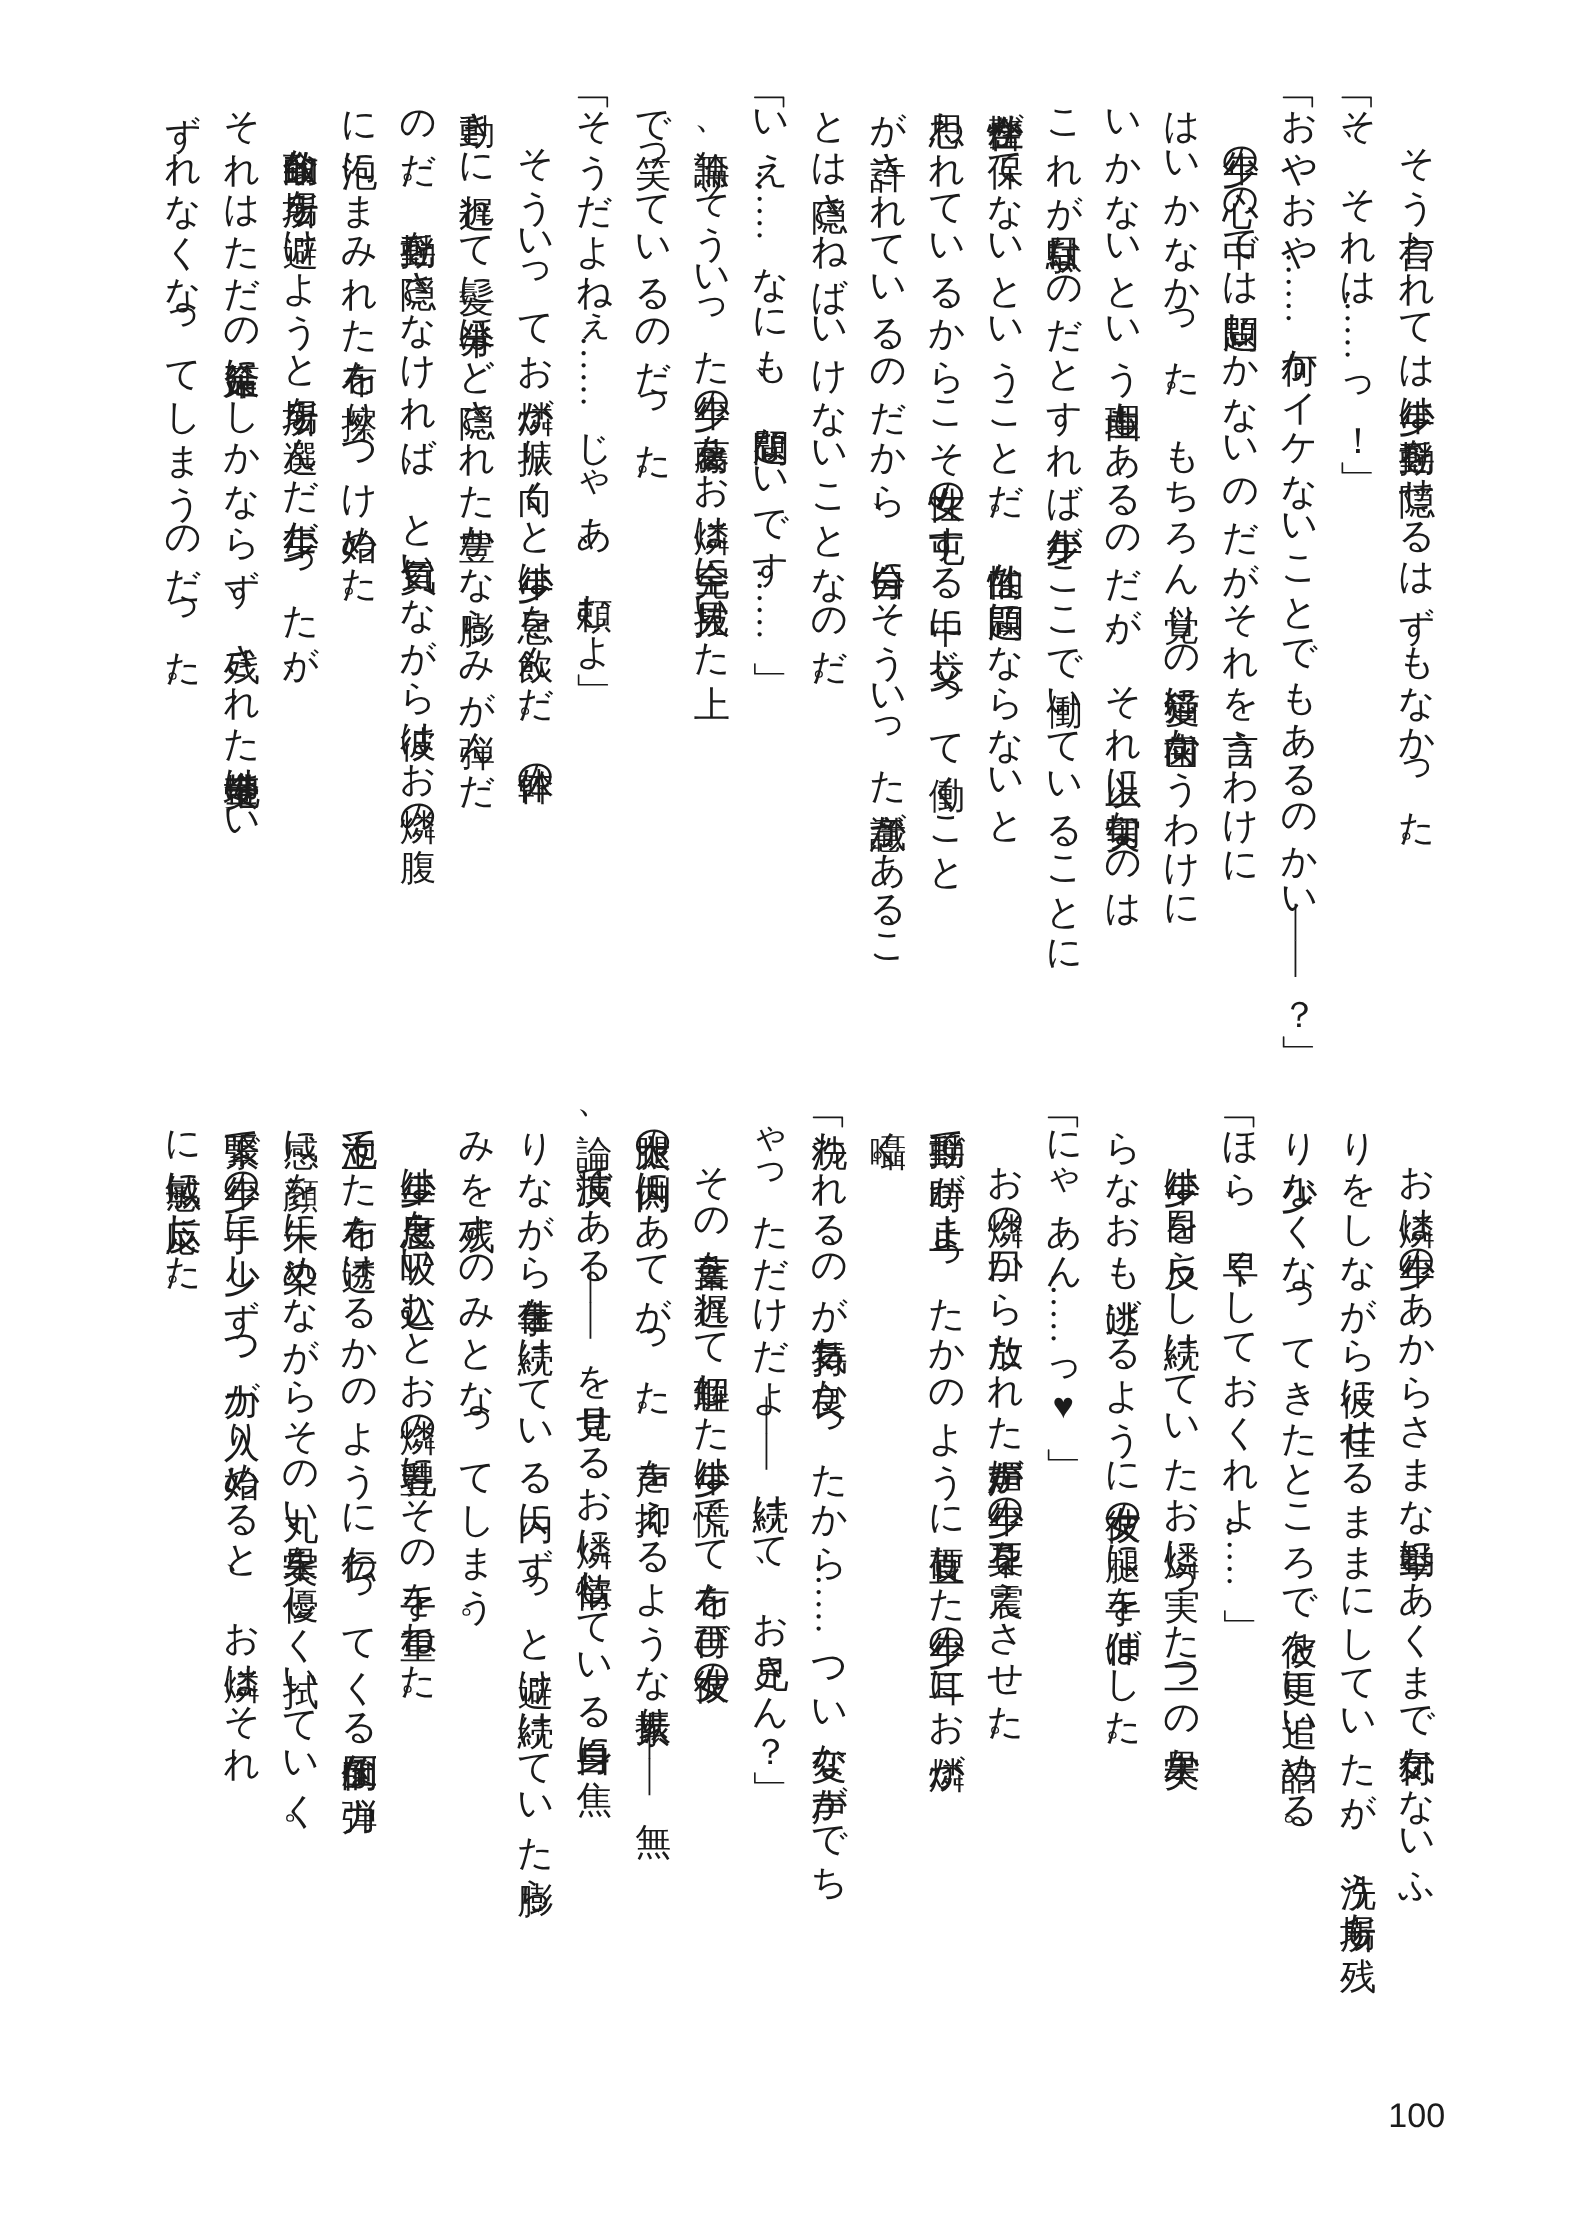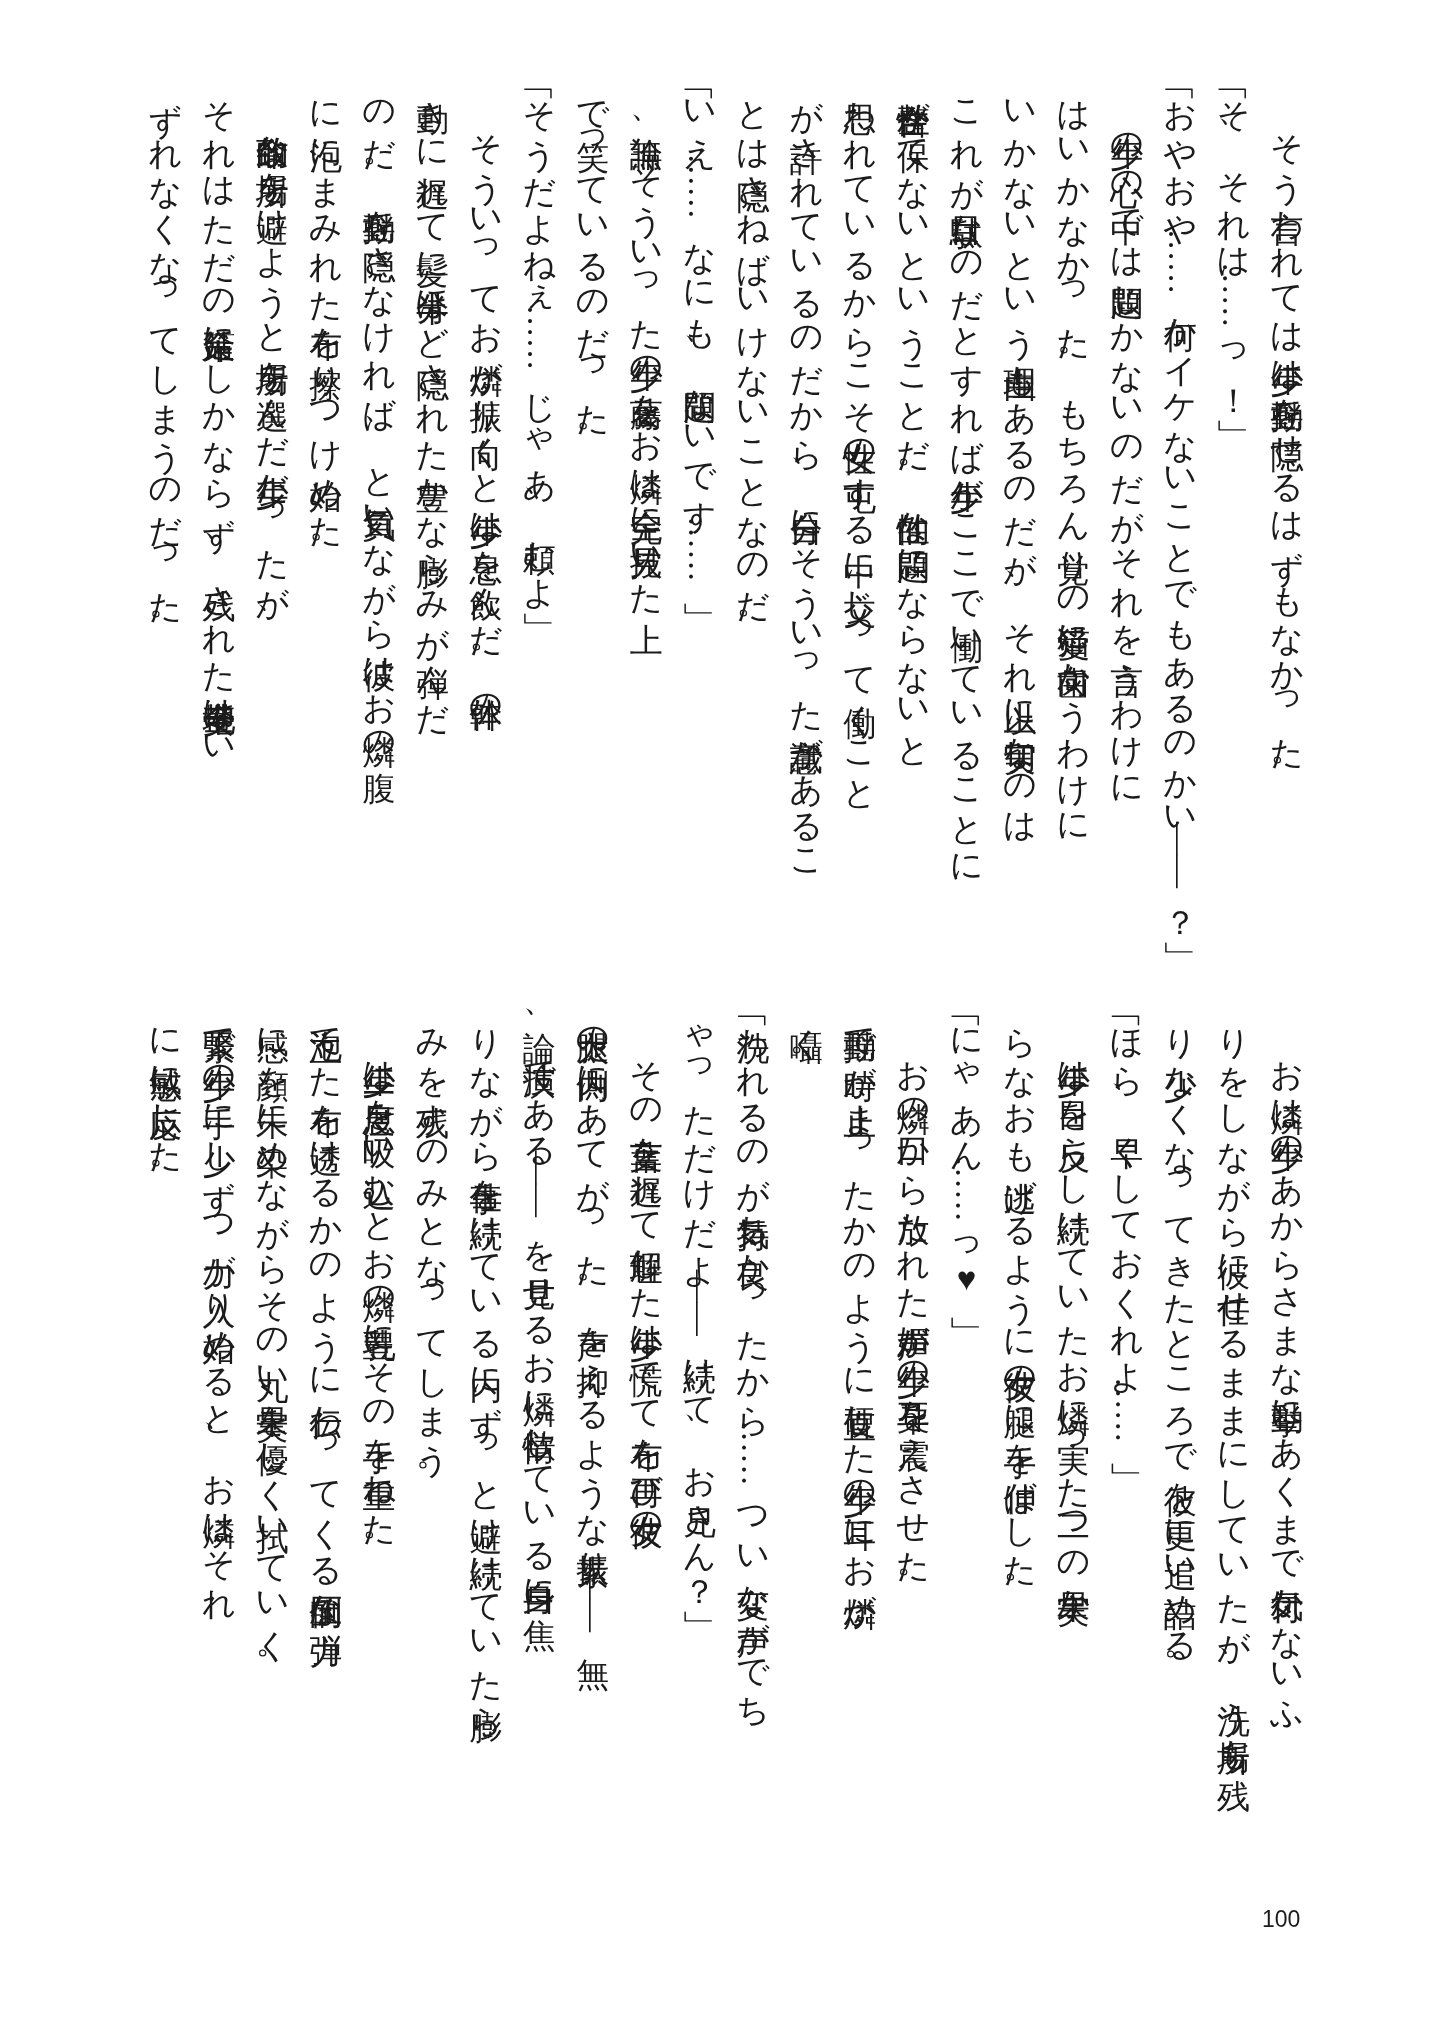--- a/index.html
+++ b/index.html
@@ -34,21 +34,21 @@
     line-height:53.4px;   
     white-space:nowrap;
     letter-spacing:0;
   }
   .band p.indent{text-indent:1em;}
   #page-number{
     position:absolute;
     left:1262px;
     top:1908px;
     font-family:"Liberation Sans","DejaVu Sans",sans-serif;
-    font-size:23px;
+    font-size:31px;
     line-height:1;
     color:var(--text);
   }
 </style>
 </head>
 <body>
 
 <div class="band" id="band-upper">
     <p class="col indent">そう言われては少年は動揺を隠せるはずもなかった。</p>
     <p class="col">「そ、それは……っ！」</p>

